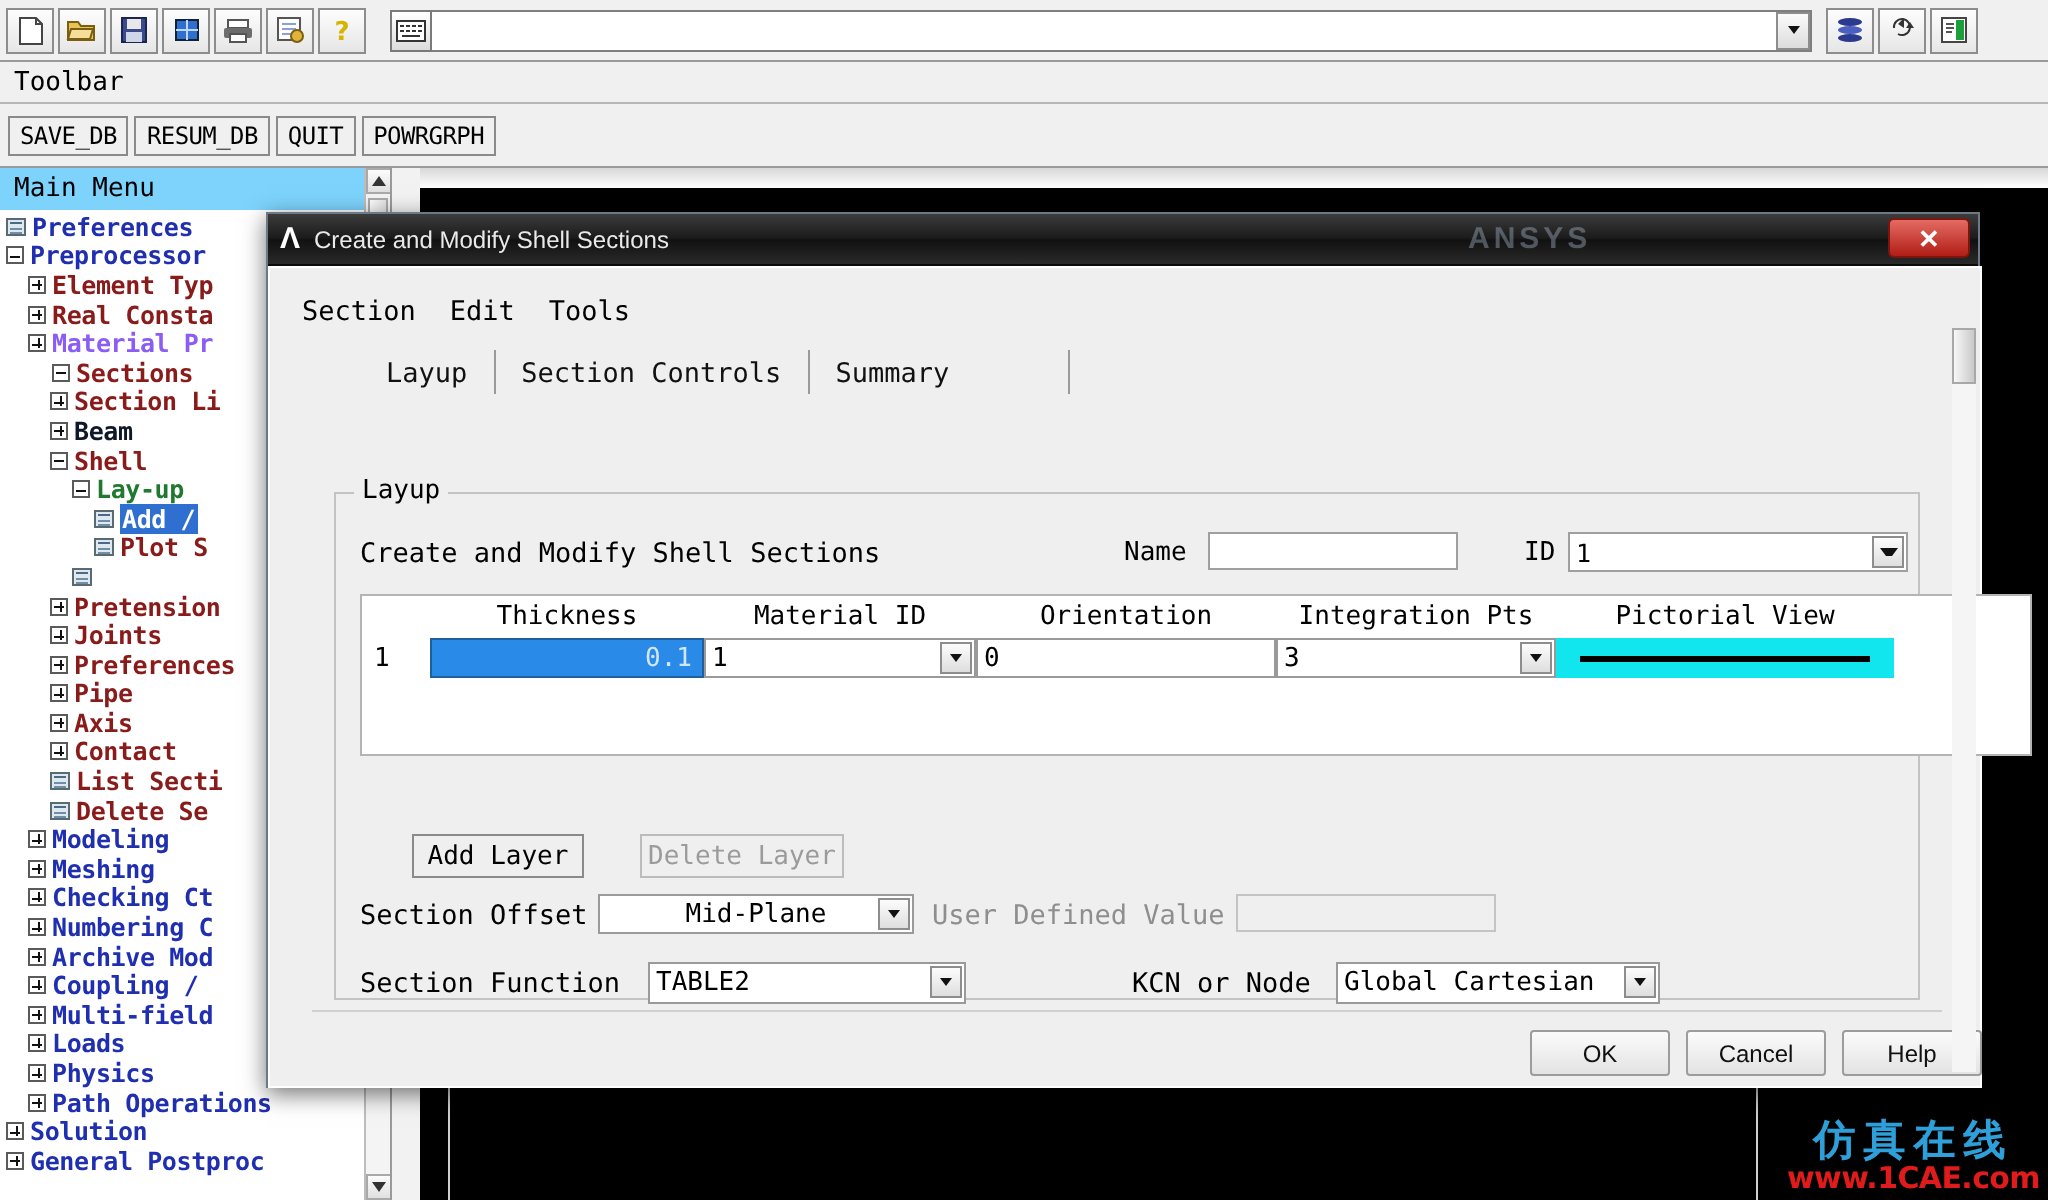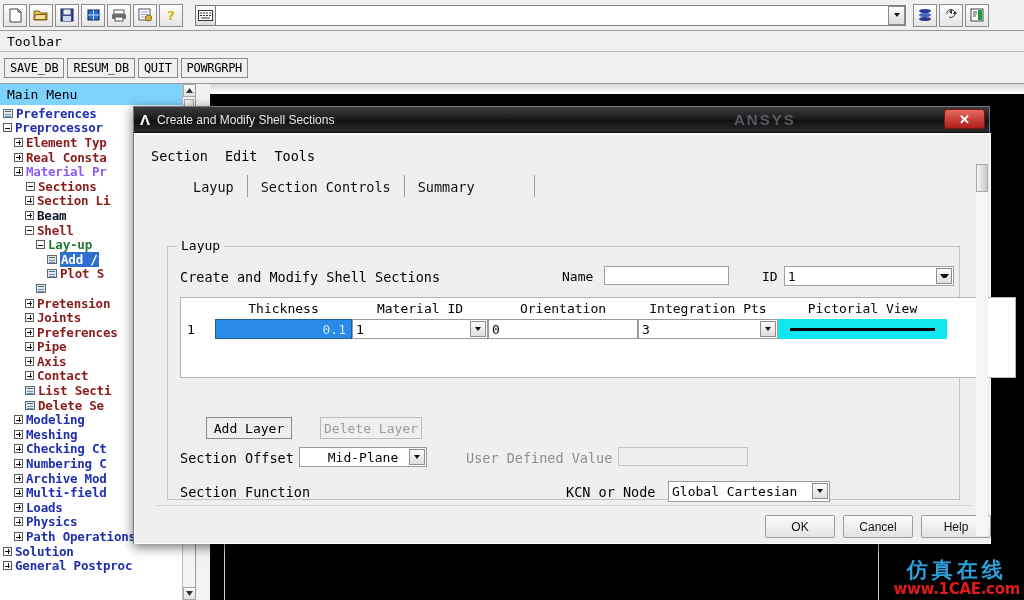--- a/index.html
+++ b/index.html
@@ -248,21 +248,21 @@
   .add-layer { position:absolute; left:38px; top:170px; width:86px; height:22px; }
   .del-layer { position:absolute; left:152px; top:170px; width:102px; height:22px; }
 
   .row-lbl { font-family:"DejaVu Sans Mono", monospace; font-size:13.5px; color:#000; }
   .lbl-so { position:absolute; left:12px; top:203px; }
   .combo {
     background:#ffffff; border:1px solid #9a9a9a; position:relative;
     display:flex; align-items:center;
     font-family:"DejaVu Sans Mono", monospace; font-size:13px; color:#000;
   }
-  .so-combo { position:absolute; left:131px; top:200px; width:128px; height:20px;
+  .so-combo { position:absolute; left:131px; top:200px; width:158px; height:20px;
     justify-content:center; }
   .lbl-udv { position:absolute; left:298px; top:203px; color:#8e8e8e; }
   .udv-inp { position:absolute; left:450px; top:200px; width:130px; height:19px;
     background:#efefef; border:1px solid #c4c4c4; }
 
   .lbl-sf { position:absolute; left:12px; top:237px; }
   .sf-combo { position:absolute; left:156px; top:234px; width:159px; height:21px; }
   .lbl-kcn { position:absolute; left:398px; top:237px; }
   .kcn-combo { position:absolute; left:500px; top:234px; width:162px; height:21px; }
 
@@ -494,20 +494,24 @@
           <span class="tbox plus"></span>
           <span style="color: rgb(31, 47, 176);">Checking Ct</span>
         </div>
         <div class="tnode" style="padding-left: 14px;">
           <span class="tbox plus"></span>
           <span style="color: rgb(31, 47, 176);">Numbering C</span>
         </div>
         <div class="tnode" style="padding-left: 14px;">
           <span class="tbox plus"></span>
           <span style="color: rgb(31, 47, 176);">Archive Mod</span>
+        </div>
+        <div class="tnode" style="padding-left: 14px;">
+          <span class="tbox plus"></span>
+          <span style="color: rgb(31, 47, 176);">Coupling / </span>
         </div>
         <div class="tnode" style="padding-left: 14px;">
           <span class="tbox plus"></span>
           <span style="color: rgb(31, 47, 176);">Multi-field</span>
         </div>
         <div class="tnode" style="padding-left: 14px;">
           <span class="tbox plus"></span>
           <span style="color: rgb(31, 47, 176);">Loads</span>
         </div>
         <div class="tnode" style="padding-left: 14px;">
@@ -623,20 +627,26 @@
           <div class="combo so-combo">
             <span>Mid-Plane</span>
             <div class="ddbtn">
                 <span class="tri-dn"></span>
               </div>
           </div>
           <div class="row-lbl lbl-udv">User Defined Value</div>
           <div class="udv-inp"></div>
 
           <div class="row-lbl lbl-sf">Section Function</div>
+          <div class="combo sf-combo">
+            <span style="padding-left:3px">TABLE2</span>
+            <div class="ddbtn">
+                <span class="tri-dn"></span>
+              </div>
+          </div>
           <div class="row-lbl lbl-kcn">KCN or Node</div>
           <div class="combo kcn-combo">
             <span style="padding-left:3px">Global Cartesian</span>
             <div class="ddbtn">
                 <span class="tri-dn"></span>
               </div>
           </div>
         </div>
 
         <div class="dlg-sep"></div>

